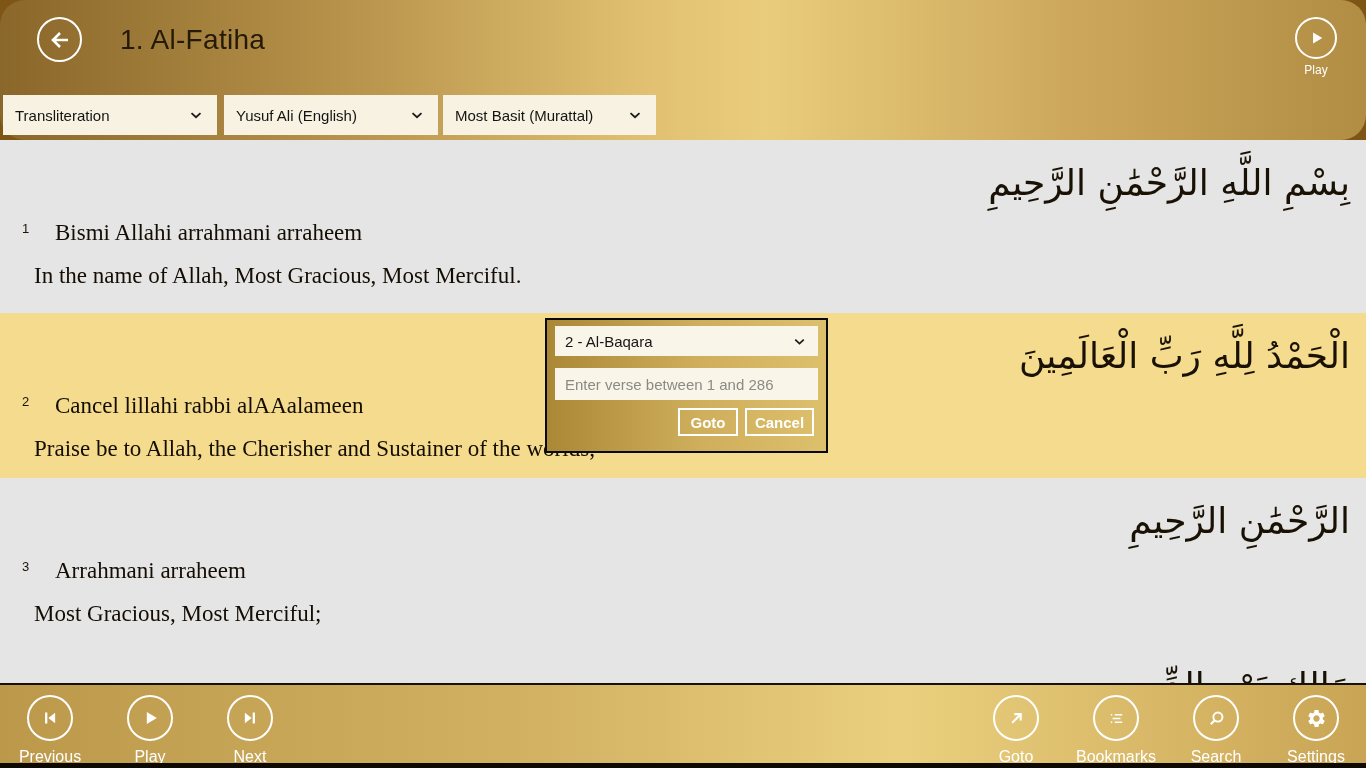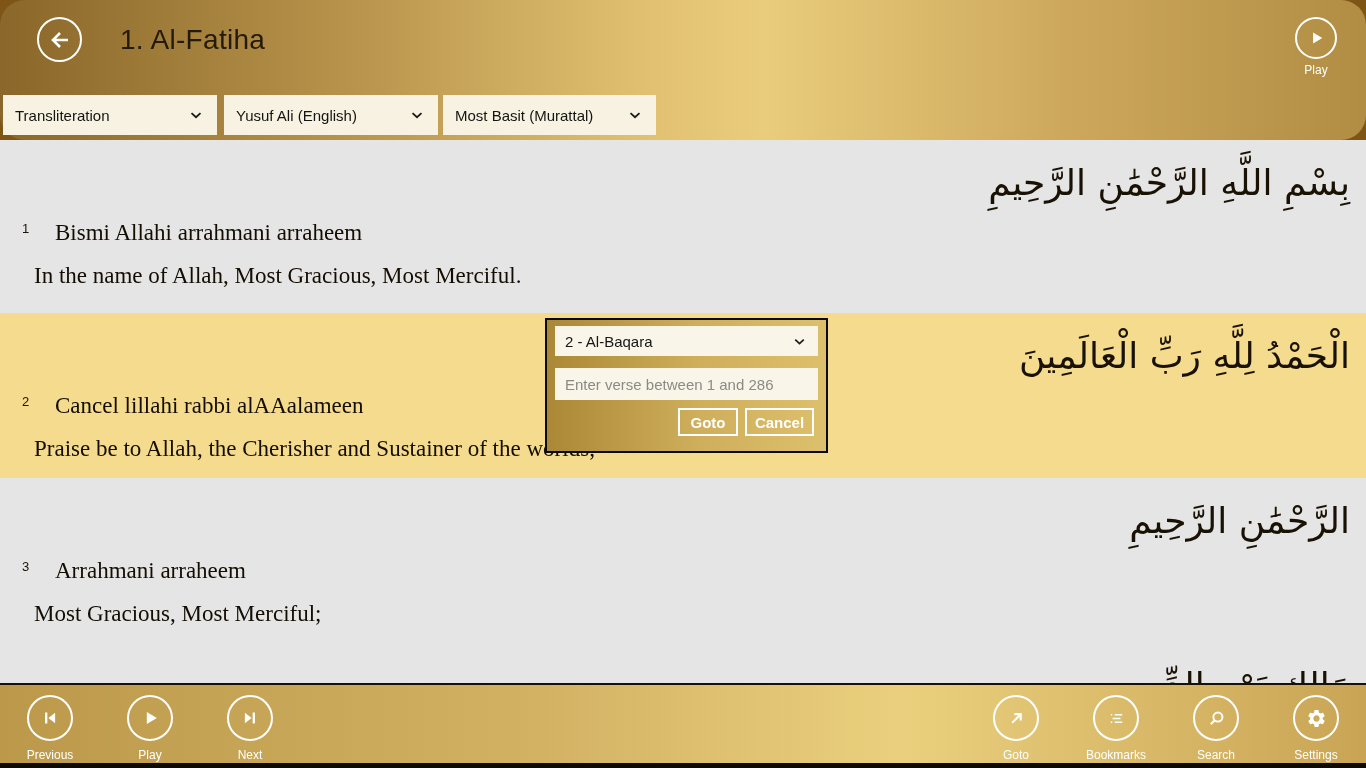--- a/index.html
+++ b/index.html
@@ -89,21 +89,21 @@
     border-top:2px solid #181206;
   }
   .appbar::after { content:""; position:absolute; left:0; bottom:0; width:100%; height:5px; background:#0d0a04; }
   .ab-group { position:absolute; top:10px; display:flex; }
   .ab-left { left:0; } .ab-right { right:0; }
   .ab-btn { width:100px; display:flex; flex-direction:column; align-items:center; cursor:pointer; }
   .ab-circle {
     width:46px; height:46px; border:2.2px solid #fff; border-radius:50%;
     display:flex; align-items:center; justify-content:center;
   }
-  .ab-label { margin-top:7px; font-size:12px; color:#fff; }
+  .ab-label { margin-top:7px; font-size:16px; color:#fff; }
   svg { display:block; }
 </style>
 </head>
 <body>
 
 <div class="header">
   <div class="back-btn">
     <span>
       <svg viewBox="0 0 24 24" width="24" height="24">
           <path d="M20 12H5.5 M12 5l-7 7 7 7" fill="none" stroke="#fff" stroke-width="2.6"></path>

